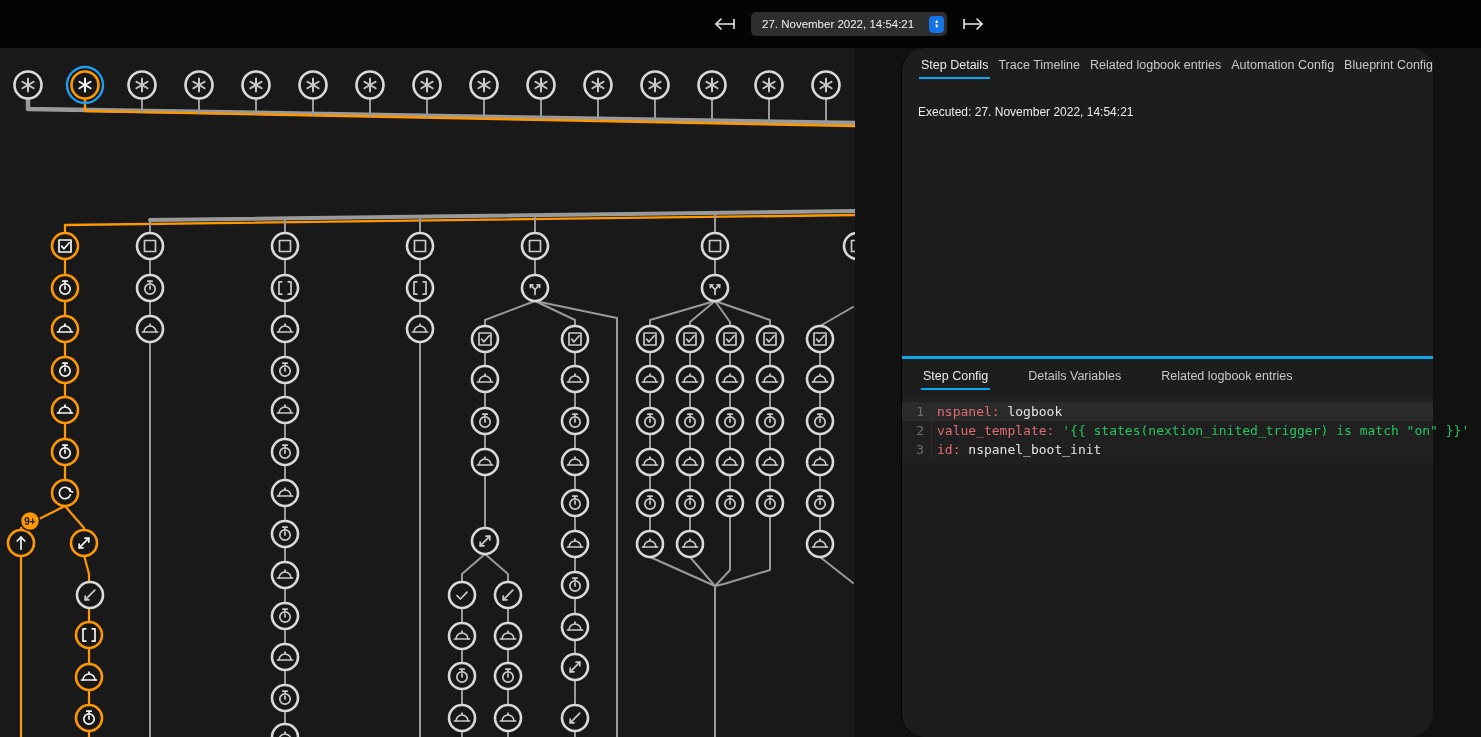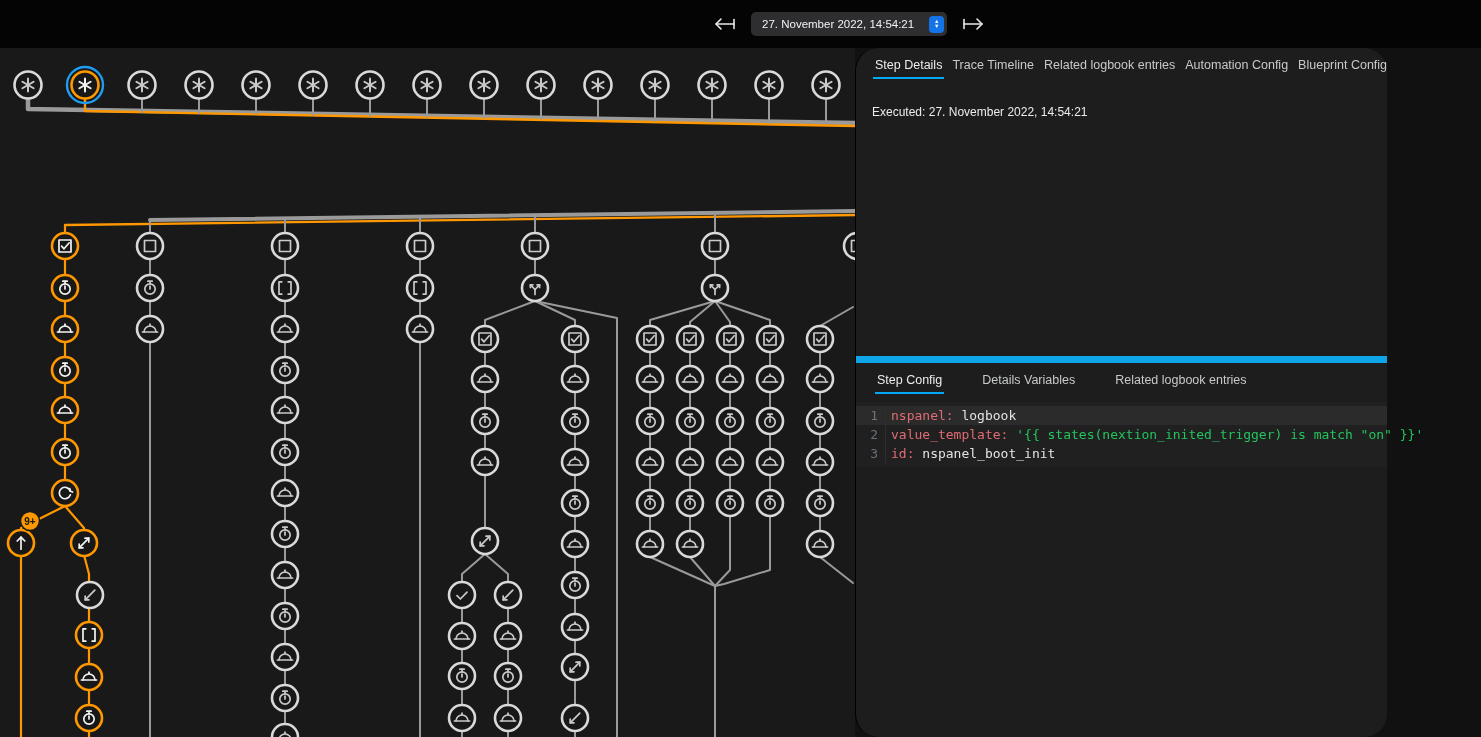--- a/index.html
+++ b/index.html
@@ -14,29 +14,29 @@
               padding:2px 3px 2px 11px;height:20px;cursor:pointer;}
   .run-picker-label{color:#f2f2f2;font-size:11.5px;white-space:nowrap;}
   .stepper{width:15px;height:17px;background:#1473e6;border-radius:4px;display:flex;flex-direction:column;
            align-items:center;justify-content:center;color:#fff;font-size:5.5px;line-height:5px;}
 
   
   .canvas{position:absolute;left:0;top:48px;width:855px;height:689px;background:#191919;overflow:hidden;}
   .canvas svg{display:block;}
 
   
-  .panel{position:absolute;left:855px;top:48px;width:532px;height:689px;background:#1d1d1d;
+  .panel{position:absolute;left:901px;top:48px;width:532px;height:689px;background:#1d1d1d;
          border-left:1px solid #000;box-sizing:border-box;border-radius:23px;}
   .tabs-top{display:flex;justify-content:space-between;align-items:center;padding:2px 14px 0 14px;height:30px;}
   .tabs-config{display:flex;gap:30px;align-items:center;padding:2px 16px 0 16px;height:30px;}
   .tab{font-size:12.5px;color:#c7c9cb;padding:6px 5px;position:relative;cursor:pointer;white-space:nowrap;}
   .tab.active{color:#ececec;}
   .tab.active::after{content:"";position:absolute;left:3px;right:3px;bottom:-1px;height:2px;background:#03a9f4;}
   .executed{margin:25px 16px;font-size:12px;color:#ececec;}
-  .config-section{position:absolute;top:308px;left:0;right:0;bottom:0;border-top:7px solid #0ea5e9;}
+  .config-section{position:absolute;top:308px;left:0;right:0;bottom:0;border-top:3px solid #0ea5e9;}
 
   
   .code-block{margin-top:7px;background:#202020;font-family:"DejaVu Sans Mono",monospace;
               font-size:13px;line-height:19px;color:#e3e3e3;padding:4px 0;}
   .code-line{display:flex;}
   .code-line.active{background:#2b2b2b;}
   .gutter{width:22px;flex:none;text-align:right;padding-right:7px;color:#69717a;border-right:1px solid #2e2e2e;
           user-select:none;}
   .code-text{padding-left:5px;white-space:pre;}
   .tok-key{color:#e06c75;}

